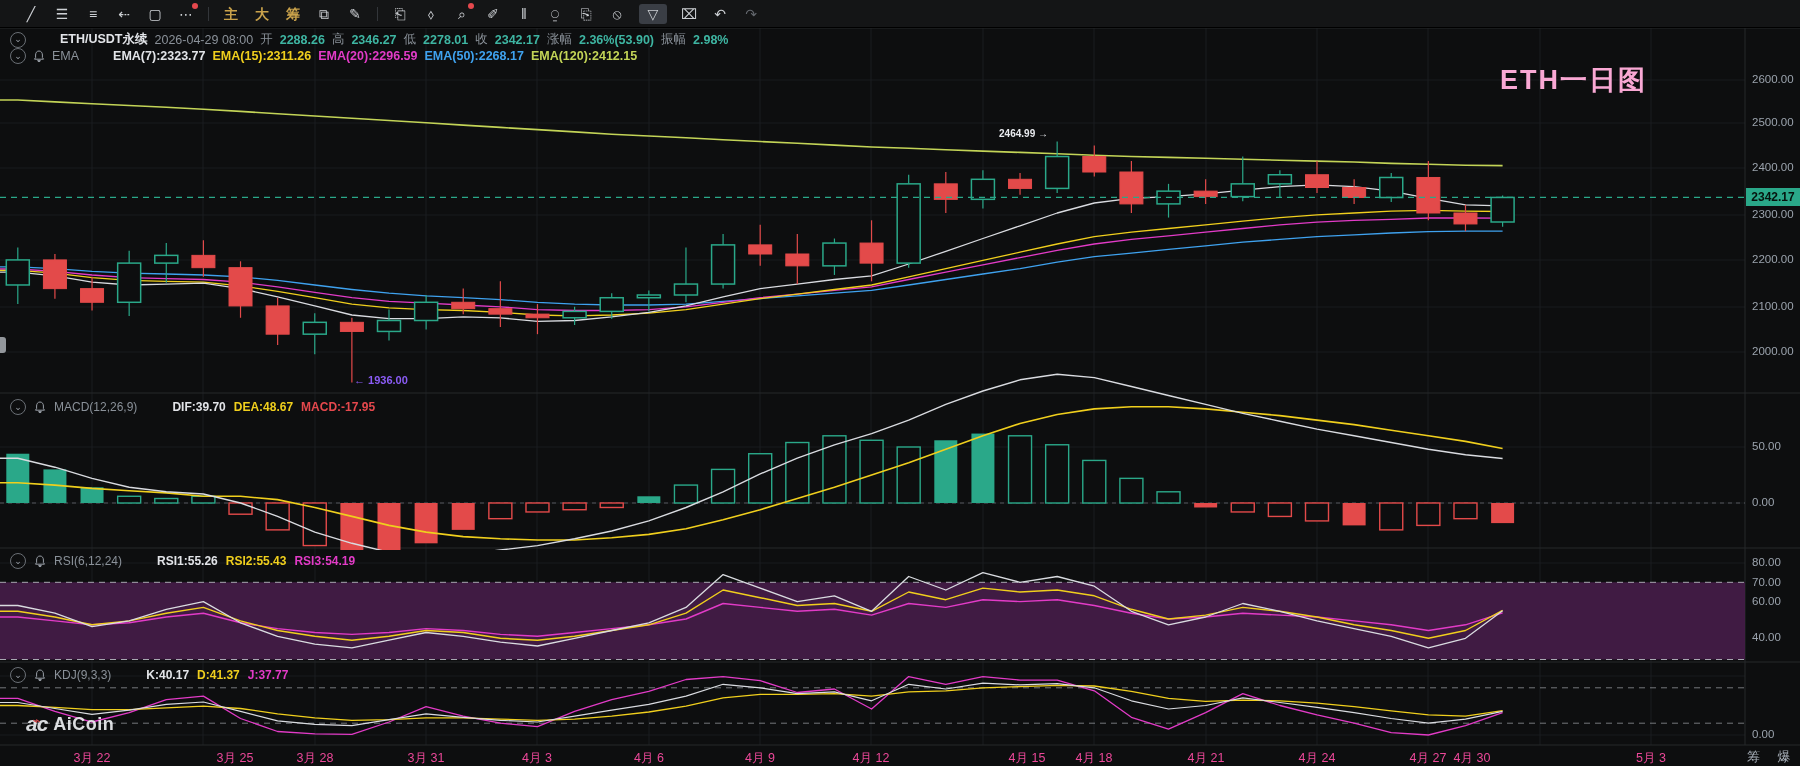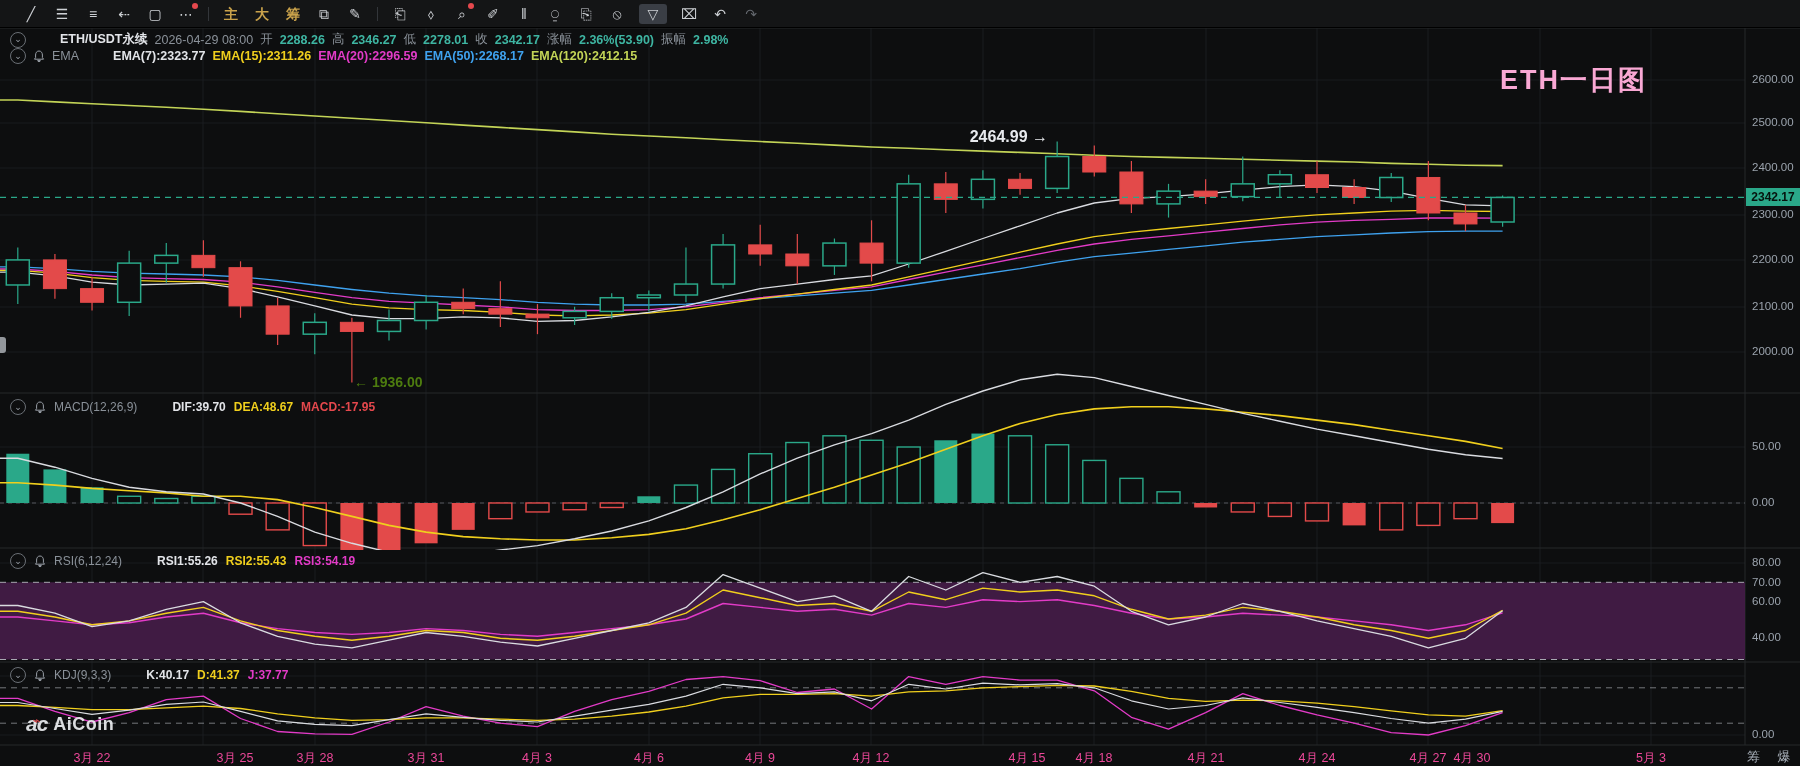--- a/index.html
+++ b/index.html
@@ -19,22 +19,22 @@
         display:inline-flex;align-items:center;justify-content:center;line-height:1;cursor:pointer;}
   .lbl{color:#8a9199;} .val{color:#3eb5a2;font-weight:600;}
   .w{color:#e2e4e8;font-weight:600;padding-left:27px;} .y{color:#f0cf1d;font-weight:600;} .m{color:#e23bc7;font-weight:600;}
   .b{color:#3fa2ef;font-weight:600;} .yg{color:#c3d457;font-weight:600;} .r{color:#e5484d;font-weight:600;}
   .pane-label{position:absolute;left:10px;display:flex;align-items:center;gap:8px;font-size:12px;z-index:20;white-space:nowrap;}
   .axis-lab{position:absolute;left:1752px;color:#9ba3ad;font-size:11.5px;z-index:15;text-align:center;}
   .x-lab{position:absolute;top:750px;transform:translateX(-50%);color:#ec4899;font-size:12.5px;z-index:15;}
   #price-badge{position:absolute;left:1746px;top:188px;width:54px;height:18px;background:#2aa889;color:#06130e;
                font-size:12px;font-weight:700;text-align:center;line-height:18px;z-index:16;}
   #title{position:absolute;left:1500px;top:62px;color:#f9a8d4;font-size:27px;font-weight:700;letter-spacing:2px;z-index:18;}
-  #high-note{position:absolute;left:940px;top:128px;width:108px;text-align:right;color:#e8eaee;font-size:16px;font-weight:700;z-index:18;}
-  #low-note{position:absolute;left:354px;top:374px;color:#4d7c0f;font-size:14px;font-weight:700;z-index:18;text-align:right;}
+  #high-note{position:absolute;left:940px;top:128px;width:108px;text-align:right;color:#e8eaee;font-size:10px;font-weight:700;z-index:18;}
+  #low-note{position:absolute;left:354px;top:374px;color:#8b5cf6;font-size:11px;font-weight:700;z-index:18;text-align:right;}
   #logo{position:absolute;left:26px;top:712px;z-index:18;display:flex;align-items:center;color:#eceef1;opacity:.92;}
   #logo .mark{font-size:21px;font-weight:800;font-style:italic;letter-spacing:-1px;position:relative;}
   #logo .spark{position:absolute;left:7px;top:1px;color:#e5484d;font-weight:800;font-style:normal;font-size:13px;}
   #logo .name{font-size:18px;font-weight:800;margin-left:6px;letter-spacing:.5px;}
   #corner{position:absolute;left:1747px;top:748px;color:#aab2bc;font-size:13px;letter-spacing:7px;z-index:15;}
   #scroll-handle{position:absolute;left:0;top:337px;width:6px;height:16px;background:#93979c;border-radius:0 3px 3px 0;z-index:18;}
   .bell{display:inline-block;}
 </style>
 </head>
 <body>

